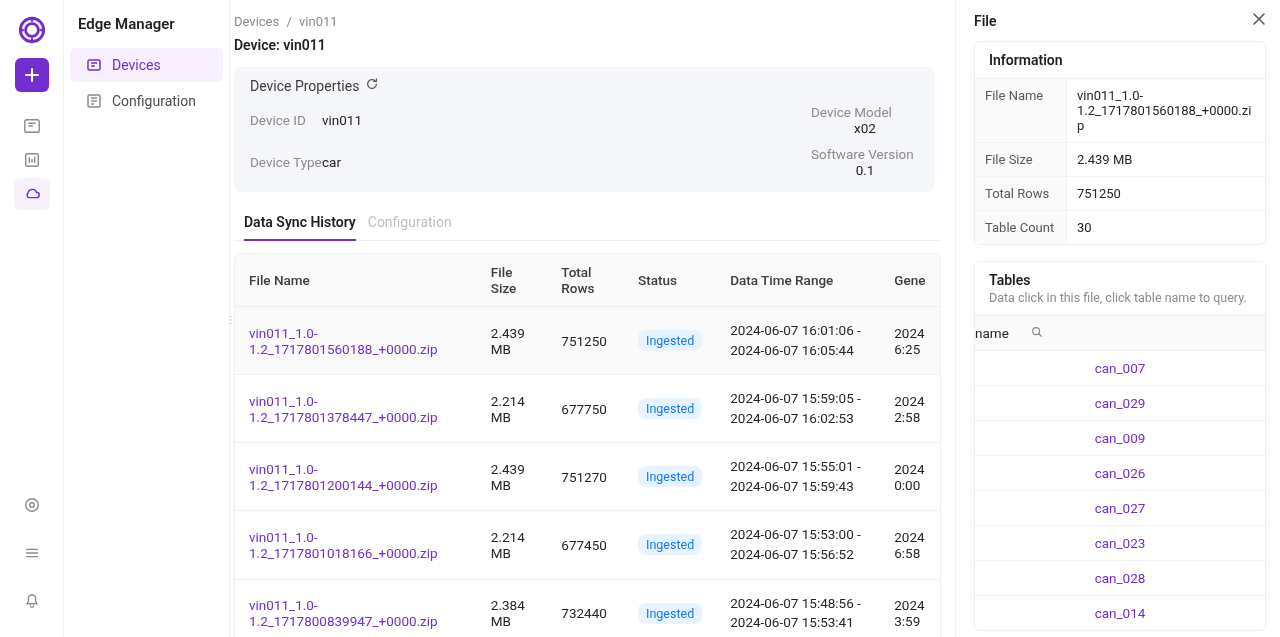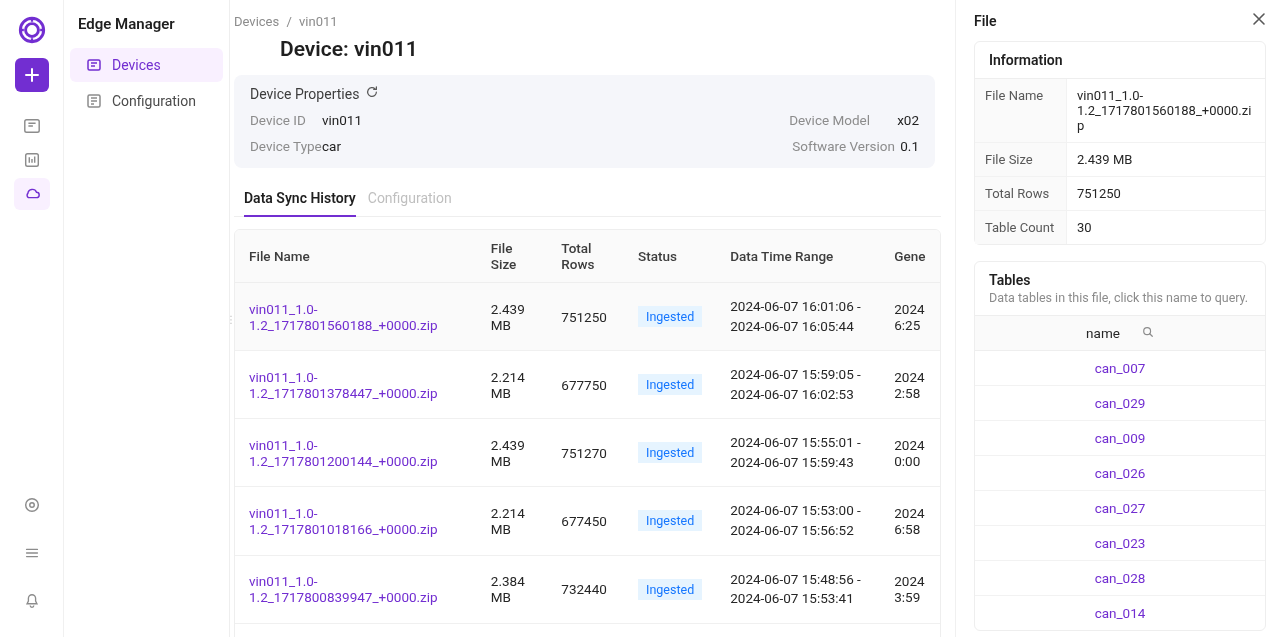--- a/index.html
+++ b/index.html
@@ -24,46 +24,46 @@
 
 
 .drag-handle { position: absolute; left: 226px; top: 314px; color: #bfbfbf; cursor: col-resize; font-size: 10px; letter-spacing: -2px; }
 
 
 .main { position: absolute; left: 216px; top: 0; width: 725px; height: 637px; padding: 14px 0 0 18px; overflow: hidden; }
 .breadcrumbs { font-size: 13px; color: #8c8c8c; margin-bottom: 8px; }
 .breadcrumbs .crumb { color: #8c8c8c; }
 .breadcrumbs .crumb.link { cursor: pointer; }
 .breadcrumbs .sep { margin: 0 4px; }
-.page-title { font-size: 21px; font-weight: 600; margin-bottom: 14px; margin-left: 46px; }
+.page-title { font-size: 14px; font-weight: 600; margin-bottom: 14px; }
 
 
 .props-card { background: #f5f6fa; border-radius: 8px; padding: 10px 16px 14px; margin-bottom: 14px; margin-right: 6px; }
 .props-card .props-header { font-size: 14px; color: #3d3d3d; margin-bottom: 10px; display: flex; align-items: center; gap: 6px; }
 .props-grid { display: grid; grid-template-columns: 1fr 1fr; row-gap: 10px; }
 .prop-row { display: flex; align-items: center; }
 .prop-label { width: 72px; color: #8c8c8c; font-size: 13.5px; }
 .prop-value { color: #1f1f1f; font-size: 13.5px; }
-.props-grid .right { justify-self: end; }
+.props-grid .right { justify-self: end; flex-direction: column; }
 .props-grid .right .prop-label { width: 108px; text-align: left; }
 
 
 .tabs { display: flex; gap: 12px; border-bottom: 1px solid #eee; margin-bottom: 0; padding-left: 10px; }
 .tab { padding: 8px 0 10px; font-size: 14px; color: #bfbfbf; cursor: pointer; position: relative; }
 .tab.active { color: #1f1f1f; font-weight: 600; }
 .tab.active::after { content: ""; position: absolute; left: 0; right: 0; bottom: -1px; height: 2px; background: #722ed1; }
 
 
 .table-wrap { margin-top: 12px; border: 1px solid #eee; border-radius: 6px; overflow: hidden; }
 .table { width: 100%; border-collapse: collapse; font-size: 13.5px; }
 .table thead th { text-align: left; background: #fafafa; padding: 10px 14px; font-weight: 500; color: #3d3d3d; border-bottom: 1px solid #eee; vertical-align: middle; }
 .table tbody td { padding: 14px 14px; border-bottom: 1px solid #f0f0f0; vertical-align: middle; color: #262626; }
 .table tbody tr.sel { background: #fafafa; }
 .file-link { color: #722ed1; cursor: pointer; }
-.status-badge { background: #e6f4ff; color: #1677ff; padding: 3px 8px; border-radius: 0; font-size: 12.5px; display: inline-block; }
+.status-badge { background: #e6f4ff; color: #1677ff; padding: 3px 8px; border-radius: 8px; font-size: 12.5px; display: inline-block; }
 .col-fname { width: 252px; }
 .col-size { width: 74px; }
 .col-rows { width: 78px; }
 .col-status { width: 74px; }
 .col-range { width: 198px; }
 .col-gen { width: 60px; }
 .range-cell { line-height: 1.45; }
 
 
 .rpanel { position: absolute; right: 0; top: 0; width: 325px; height: 637px; background: #fff; border-left: 1px solid #f0f0f0; padding: 12px 14px 0 18px; overflow: hidden; }
@@ -72,21 +72,21 @@
 .info-card { border: 1px solid #eee; border-radius: 6px; margin-bottom: 16px; }
 .info-card .card-title { padding: 10px 14px; font-weight: 600; font-size: 14px; border-bottom: 1px solid #eee; }
 .info-card .kv-row { display: flex; border-bottom: 1px solid #f2f2f2; }
 .info-card .kv-row:last-child { border-bottom: none; }
 .info-card .kv-key { width: 92px; background: #fafafa; padding: 9px 10px; font-size: 13px; color: #595959; border-right: 1px solid #f2f2f2; }
 .info-card .kv-val { flex: 1; padding: 9px 10px; font-size: 13px; color: #262626; word-break: break-word; }
 
 .tables-card { border: 1px solid #eee; border-radius: 6px; }
 .tables-card .card-title { padding: 10px 14px 2px; font-weight: 600; font-size: 14px; }
 .tables-card .card-sub { padding: 0 14px 10px; font-size: 12.5px; color: #8c8c8c; }
-.tables-card .name-header { background: #fafafa; padding: 9px 0; text-align: center; font-size: 13.5px; color: #262626; border-top: 1px solid #eee; border-bottom: 1px solid #eee; display: flex; justify-content: center; align-items: center; gap: 22px; }
+.tables-card .name-header { background: #fafafa; padding: 9px 0; text-align: center; font-size: 13.5px; color: #262626; border-top: 1px solid #eee; border-bottom: 1px solid #eee; display: flex; justify-content: flex-start; align-items: center; gap: 22px; }
 .tables-card .tbl-row { padding: 9px 0; text-align: center; border-bottom: 1px solid #f2f2f2; }
 .tables-card .tbl-row a { color: #722ed1; cursor: pointer; font-size: 13.5px; }
 .tables-card .tbl-row:last-child { border-bottom: none; }
 </style>
 </head>
 <body>
 
 <div class="icon-rail">
   <div class="logo">
     <svg viewBox="0 0 24 24" fill="none">
@@ -297,21 +297,21 @@
         <div class="kv-val">751250</div>
       </div>
     <div class="kv-row">
         <div class="kv-key">Table Count</div>
         <div class="kv-val">30</div>
       </div>
   </div>
 
   <div class="tables-card">
     <div class="card-title">Tables</div>
-    <div class="card-sub">Data tables in this file, click this name to query.</div>
+    <div class="card-sub">Data click in this file, click table name to query.</div>
     <div class="name-header">
       <span>name</span>
       <span>
         <svg width="12" height="12" viewBox="0 0 14 14" fill="none">
             <circle cx="6" cy="6" r="4" stroke="#8c8c8c" stroke-width="1.4"></circle>
             <path d="M9 9l3 3" stroke="#8c8c8c" stroke-width="1.4" stroke-linecap="round"></path>
           </svg>
       </span>
     </div>
     <div id="tables-list">

